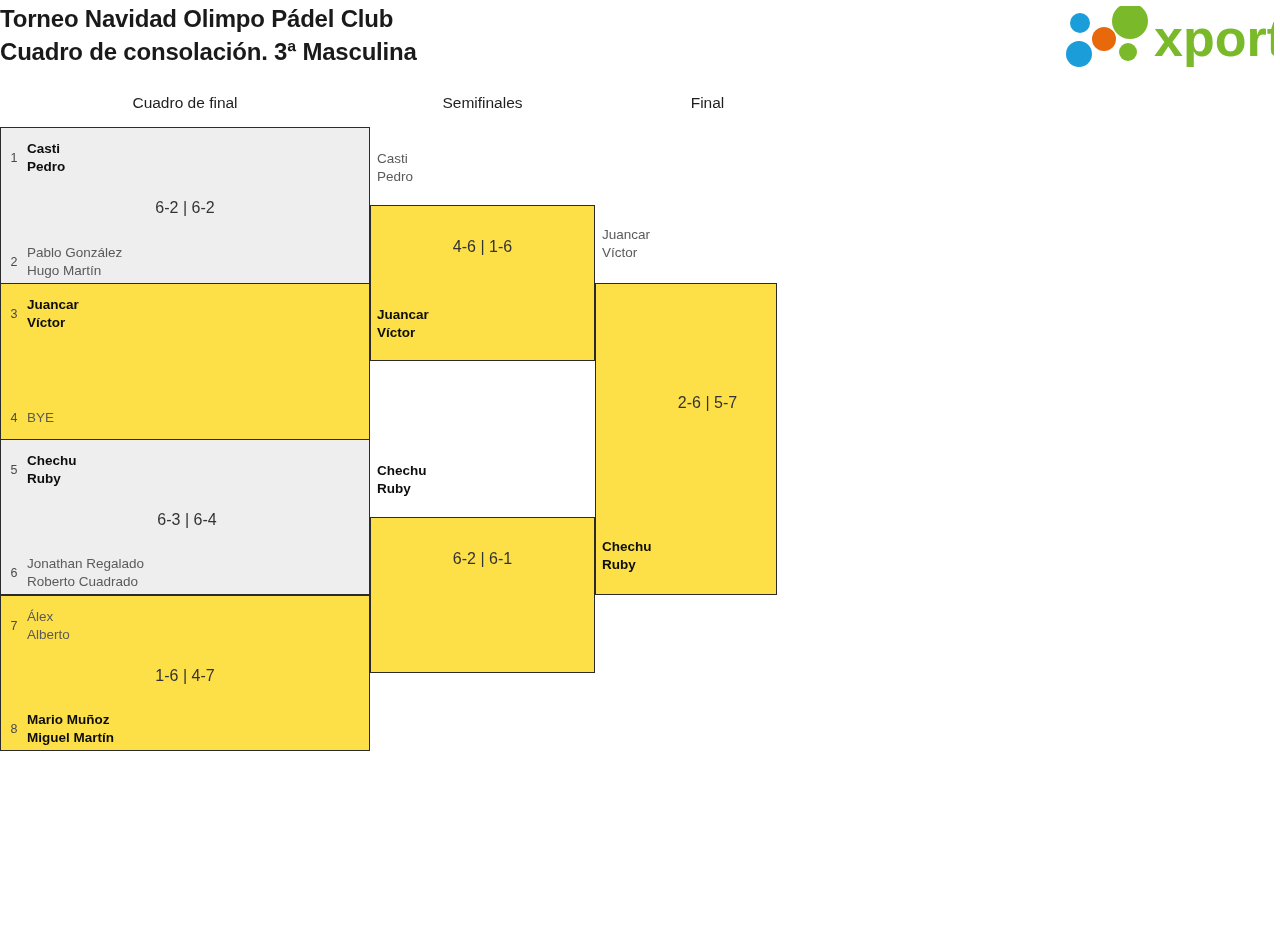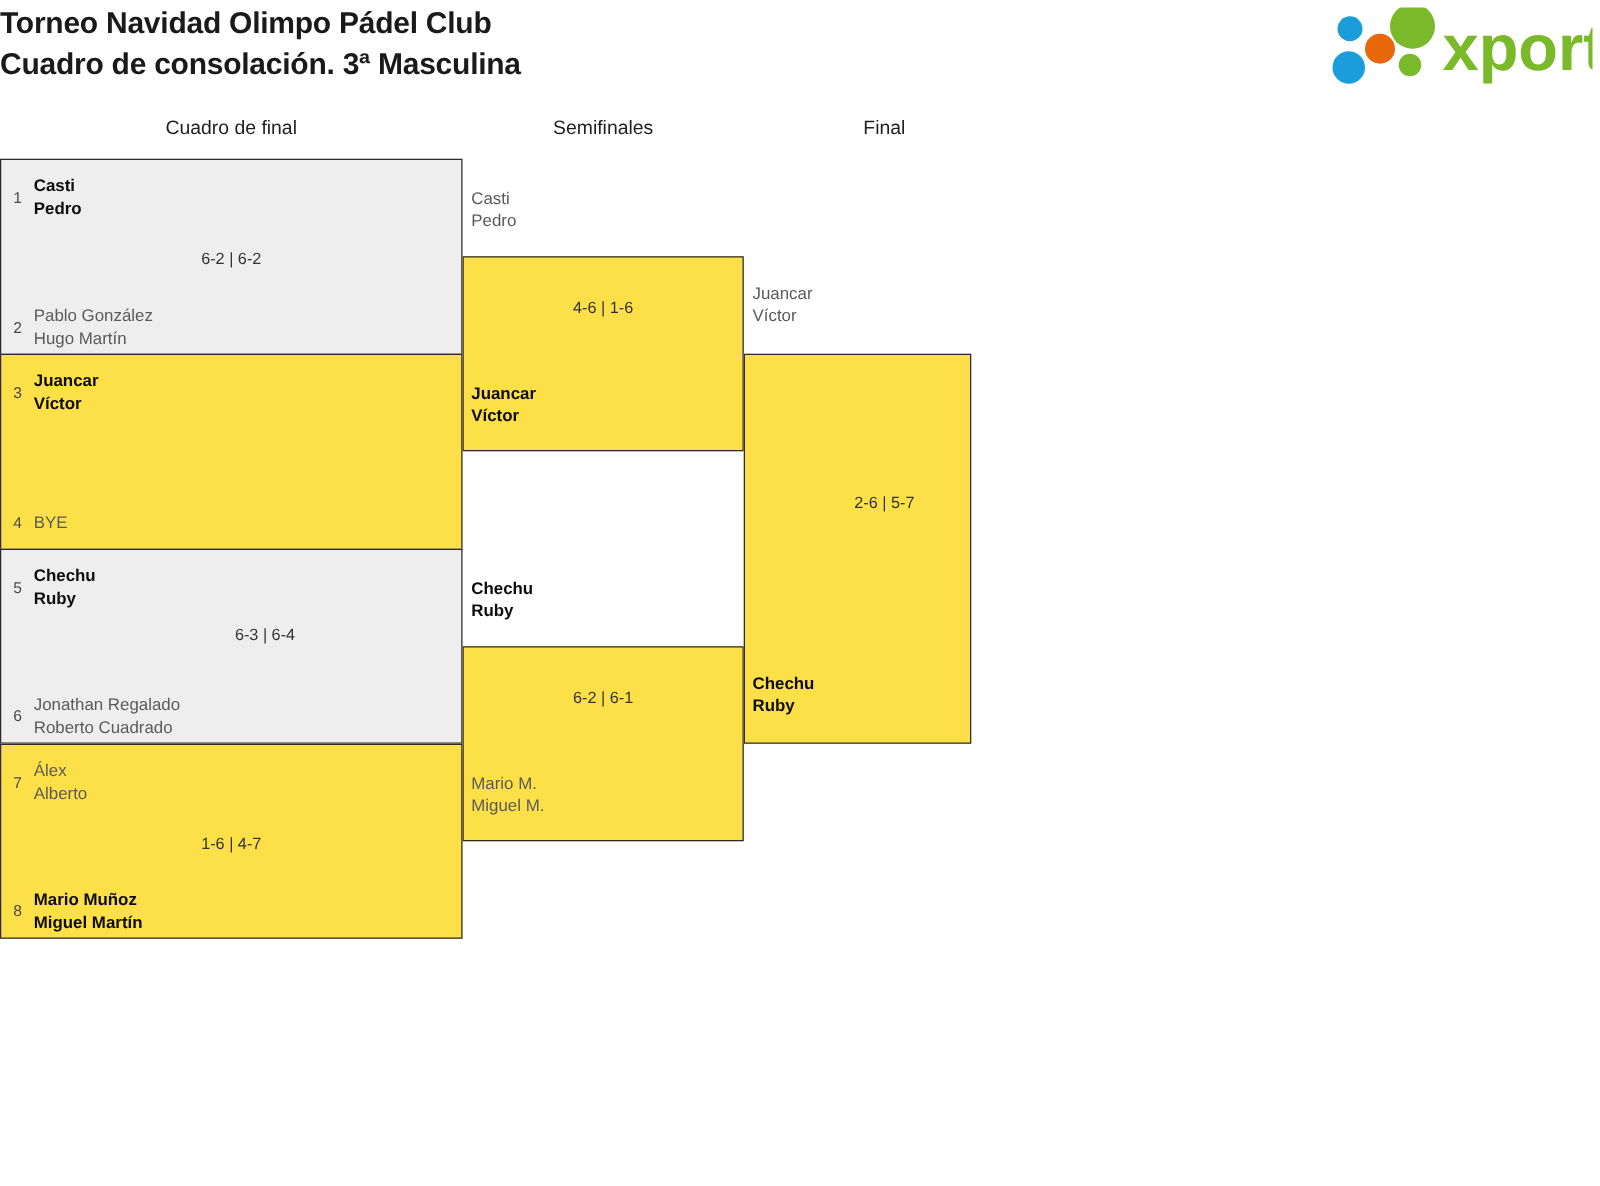--- a/index.html
+++ b/index.html
@@ -101,21 +101,21 @@
   }
   .players.winner {
     color: #0d0d0d;
     font-weight: bold;
   }
   .players .pname { display: block; }
 
   
   .score {
     position: absolute;
-    font-size: 13px;
+    font-size: 16px;
     color: #333333;
     text-align: center;
     white-space: nowrap;
   }
 
   
   .team.no-seed .players { padding-left: 0; }
 </style>
 </head>
 <body>
@@ -186,21 +186,21 @@
   </div>
 
   <div class="match shaded" style="left:0px; top:439px; width:370px; height:156px;">
     <div class="team" style="top:8px; height:44px; width:368px;">
       <span class="seed">5</span>
       <span class="players winner">
         <span class="pname">Chechu</span>
         <span class="pname">Ruby</span>
       </span>
     </div>
-    <div class="score" style="left:0px; top:60px; width:372px;padding-left:25px;">6-3 | 6-4</div>
+    <div class="score" style="left:0px; top:71px; width:372px;">6-3 | 6-4</div>
     <div class="team" style="top:111px; height:44px; width:368px;">
       <span class="seed">6</span>
       <span class="players">
         <span class="pname">Jonathan Regalado</span>
         <span class="pname">Roberto Cuadrado</span>
       </span>
     </div>
   </div>
 
   <div class="match" style="left:0px; top:595px; width:370px; height:156px;">
@@ -241,26 +241,20 @@
 
   <div class="match" style="left:370px; top:517px; width:225px; height:156px;">
     <div class="score" style="left:0px; top:32px; width:223px;">6-2 | 6-1</div>
   </div>
   <div class="team no-seed" style="left:377px; top:460px; height:40px; width:220px;">
     <span class="players winner">
       <span class="pname">Chechu</span>
       <span class="pname">Ruby</span>
     </span>
   </div>
-  <div class="team no-seed" style="left:377px; top:616px; height:40px; width:220px;">
-    <span class="players">
-      <span class="pname">Mario M.</span>
-      <span class="pname">Miguel M.</span>
-    </span>
-  </div>
 
   <div class="match" style="left:595px; top:283px; width:182px; height:312px;">
     <div class="score" style="left:0px; top:110px; width:223px;">2-6 | 5-7</div>
   </div>
   <div class="team no-seed" style="left:602px; top:224px; height:40px; width:220px;">
     <span class="players">
       <span class="pname">Juancar</span>
       <span class="pname">Víctor</span>
     </span>
   </div>

